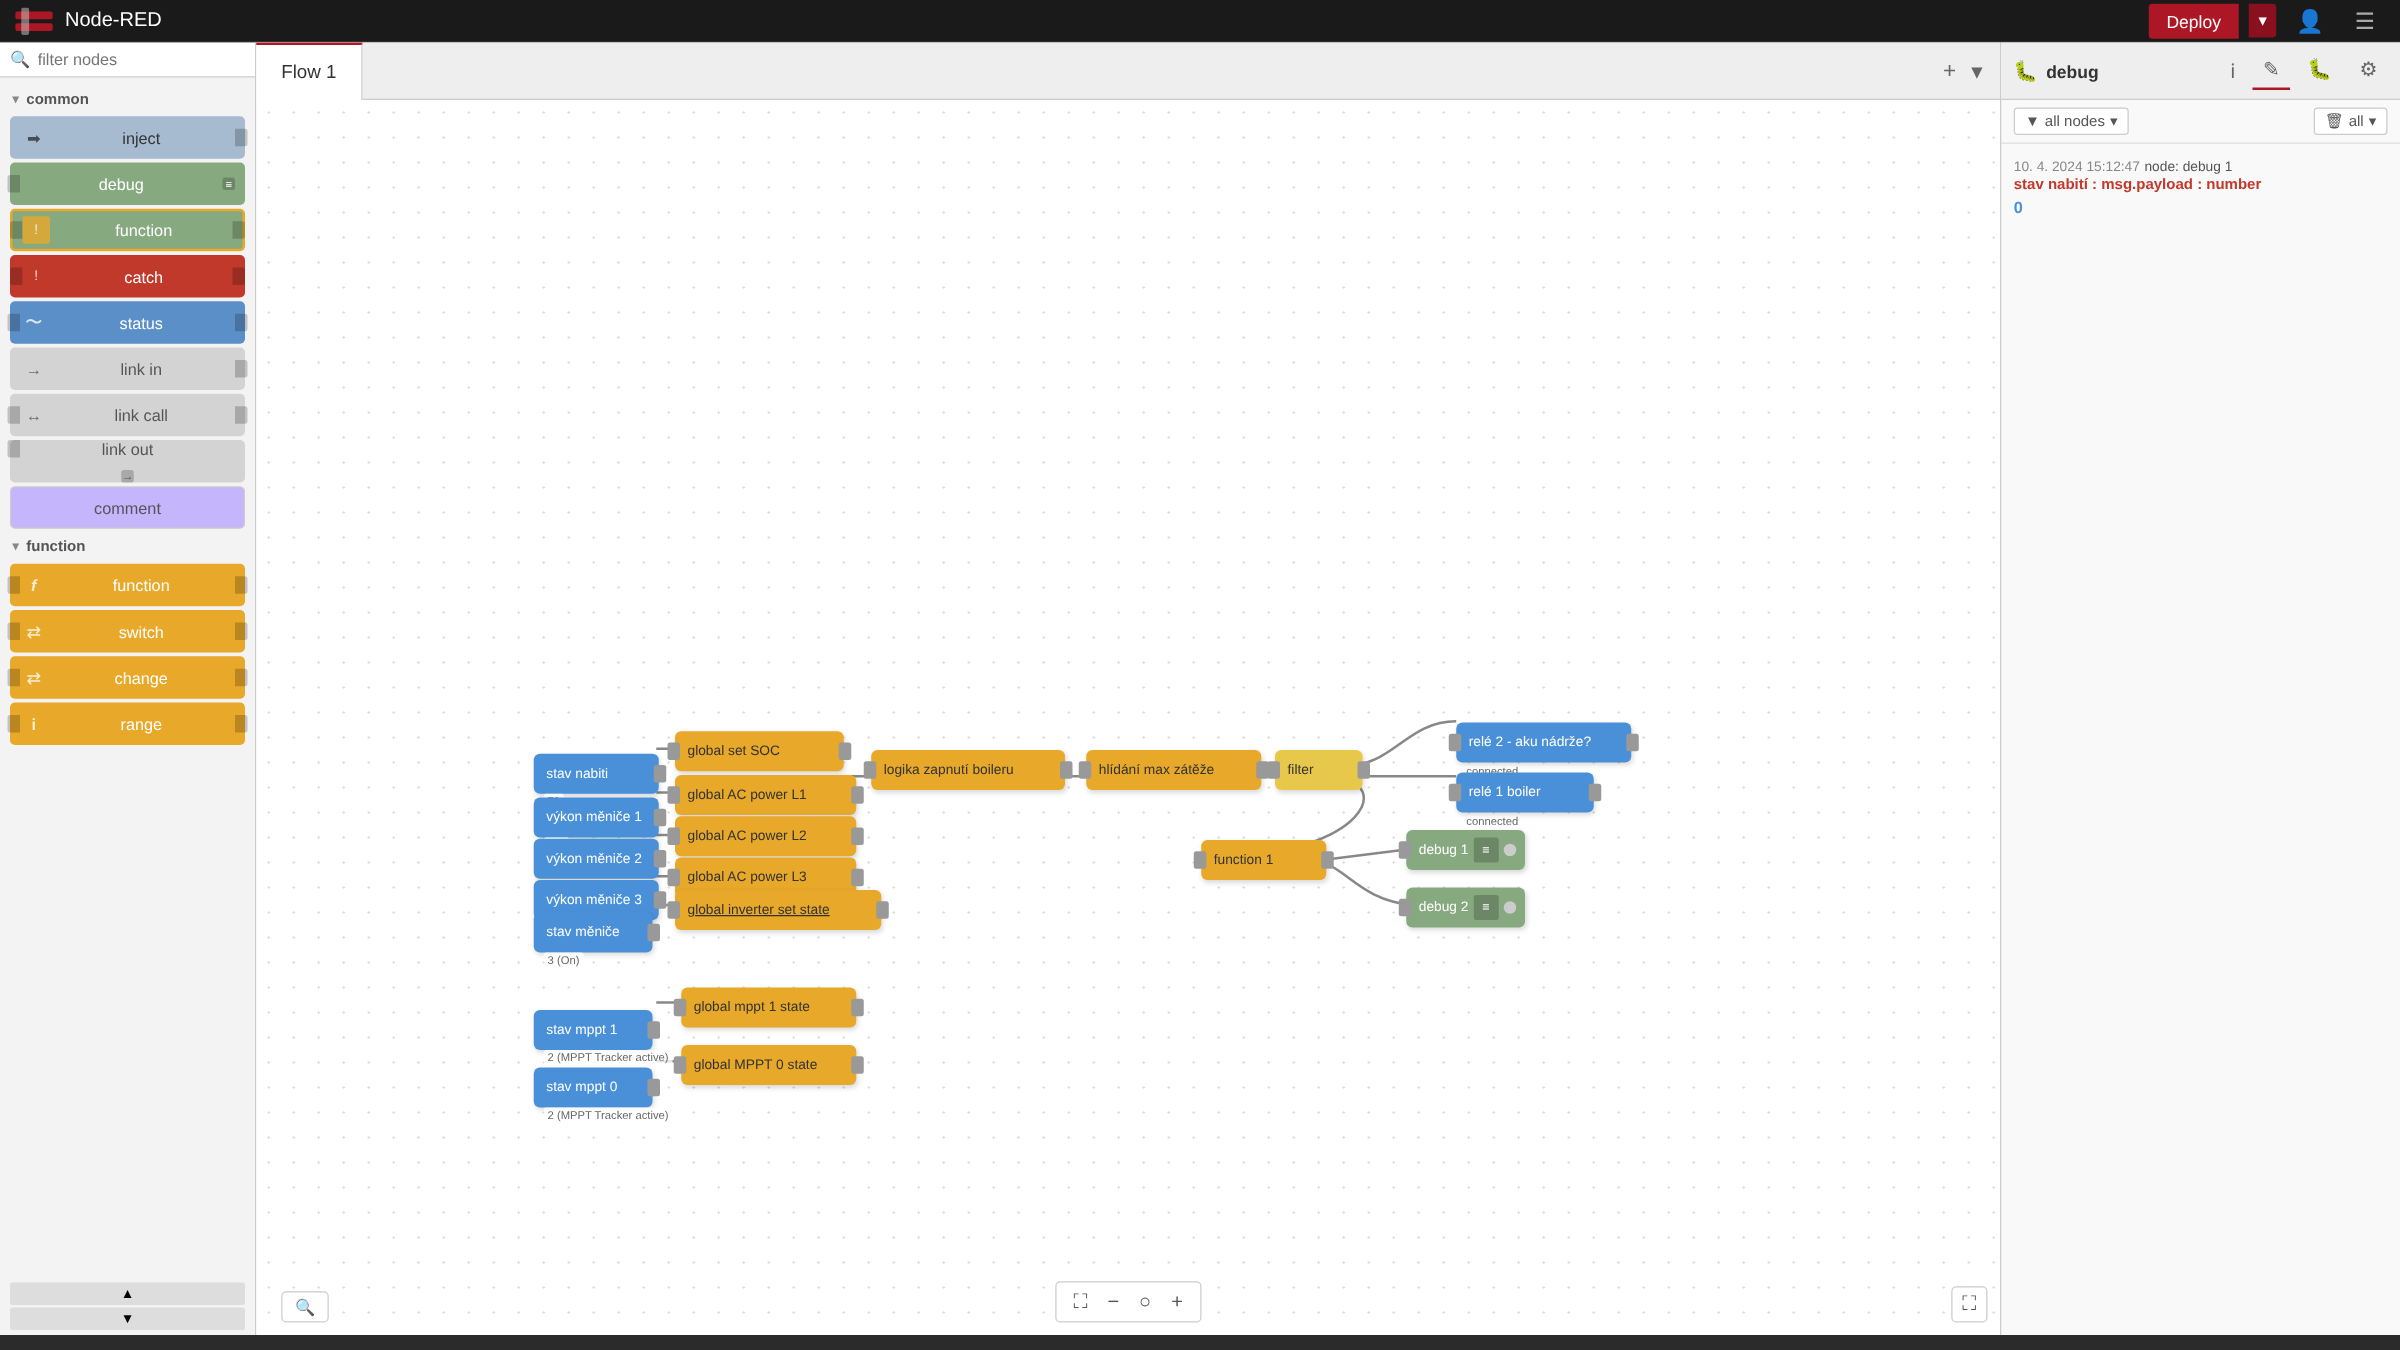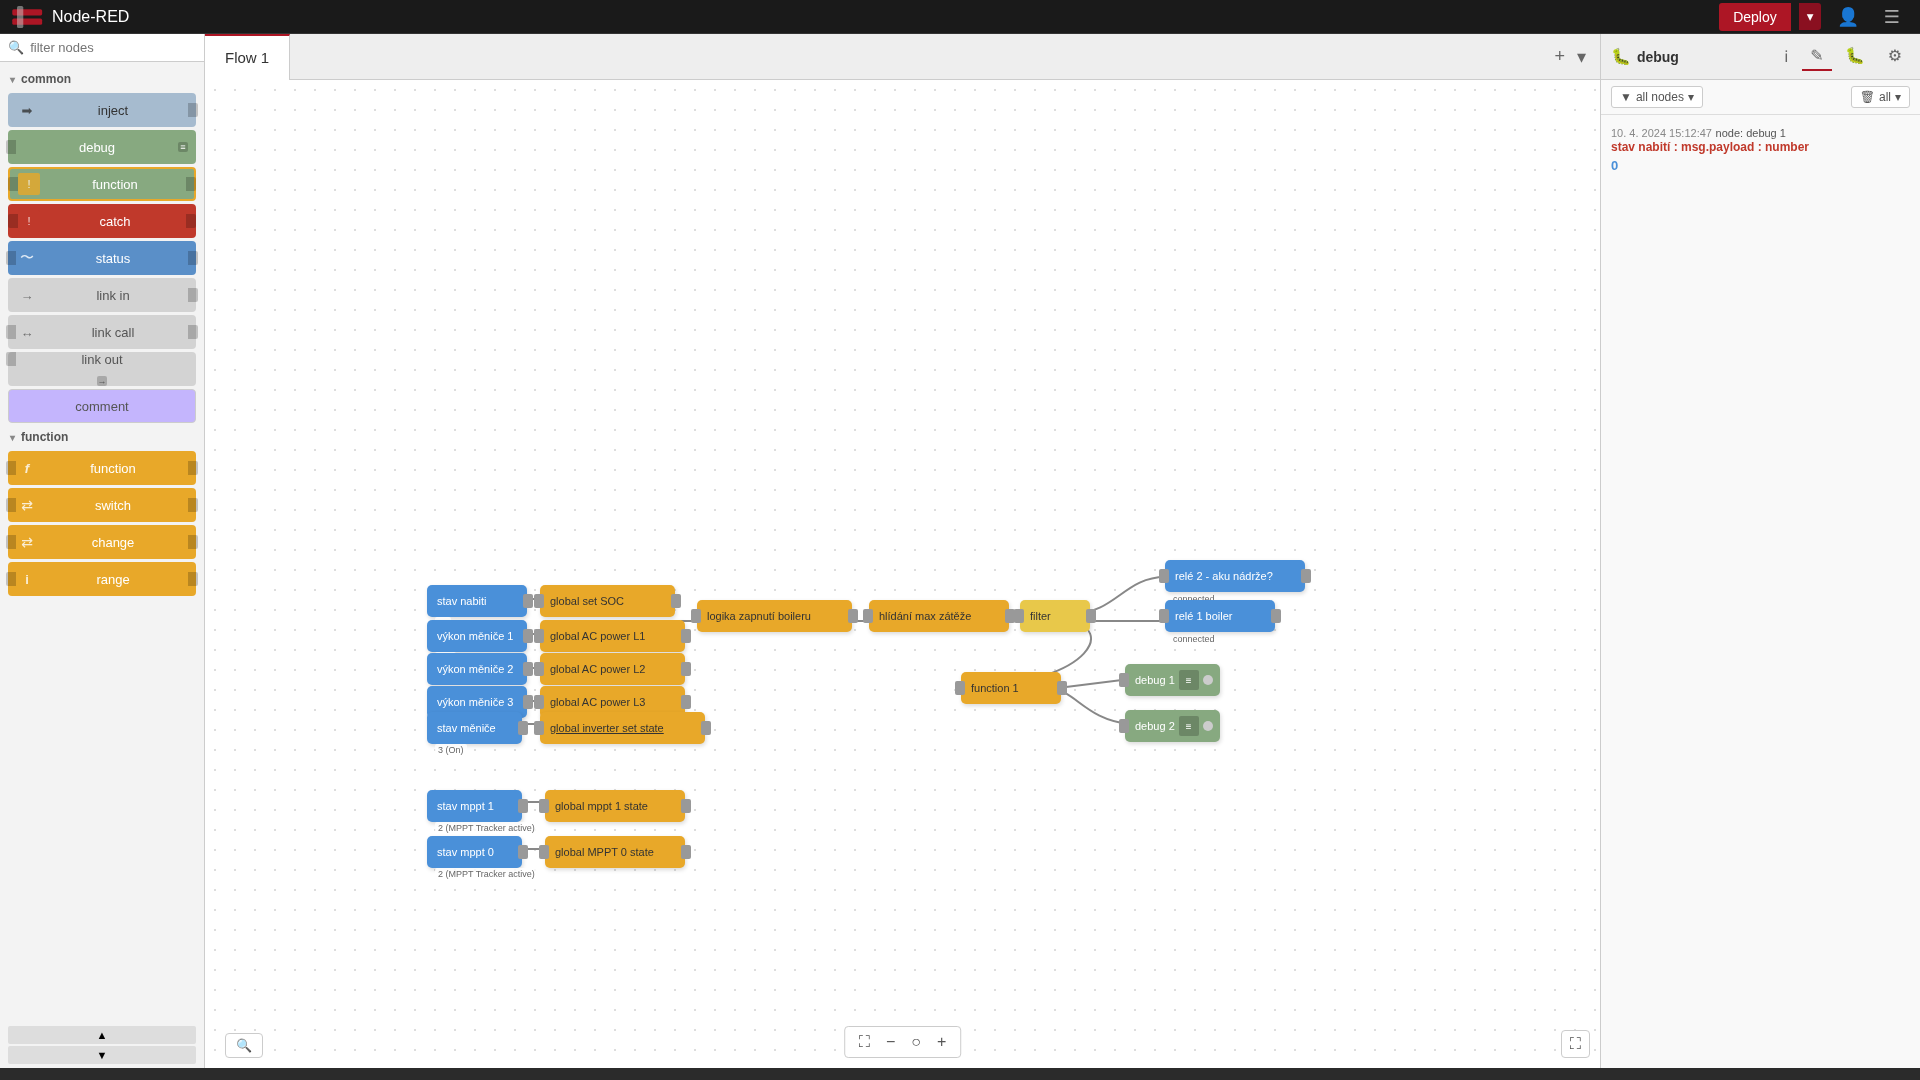--- a/index.html
+++ b/index.html
@@ -125,21 +125,21 @@
       position: absolute; right: -6px; top: 50%; transform: translateY(-50%);
       width: 10px; height: 14px; background: #999; border-radius: 2px;
     }
     .flow-node-badge {
       position: absolute; bottom: -12px; left: 8px;
       font-size: 9px; color: #666; background: rgba(255,255,255,0.8); padding: 1px 3px; border-radius: 2px;
     }
     .flow-node-connected {
       position: absolute; bottom: -12px; left: 8px; font-size: 9px; color: #666;
     }
-    .node-blue { background: #4a90d9; }
+    .node-blue { background: #4a90d9; margin-top: 18px; }
     .node-orange { background: #e8a829; color: #333; }
     .node-filter { background: #e8c84a; color: #333; }
     .node-debug-canvas { background: #87a980; text-align: center; }
     .node-debug-icon { width: 20px; height: 20px; background: rgba(0,0,0,0.2); border-radius: 2px; display: inline-flex; align-items: center; justify-content: center; font-size: 10px; margin-left: 4px; }
     .node-debug-dot { width: 10px; height: 10px; background: #ccc; border-radius: 50%; margin-left: 4px; }
 
     
     #connections-svg { position: absolute; top: 0; left: 0; width: 100%; height: 100%; pointer-events: none; }
 
     

